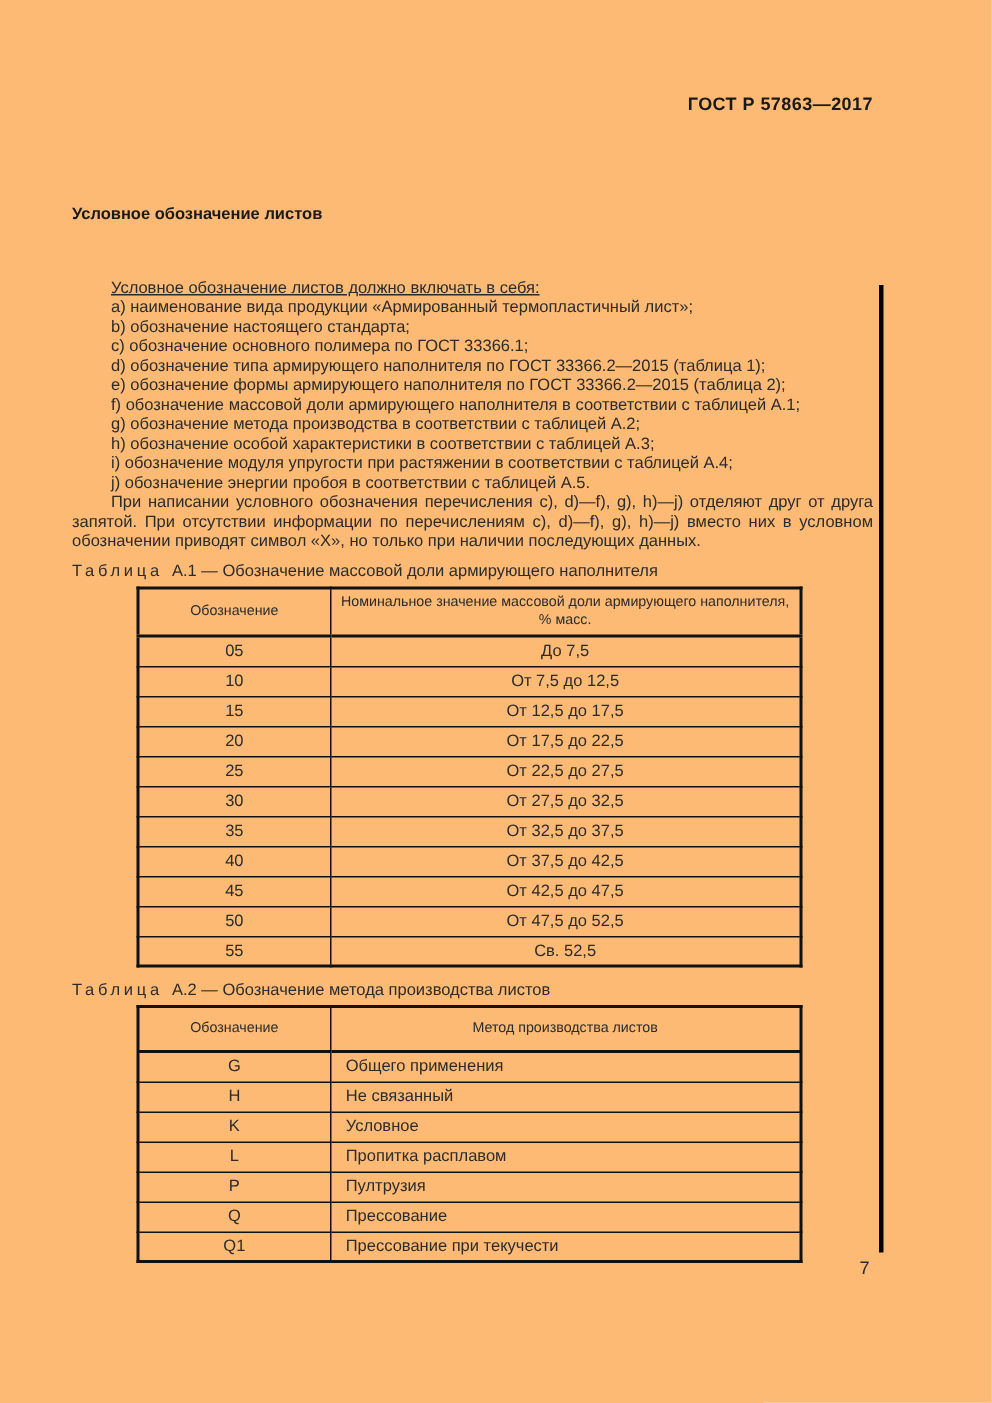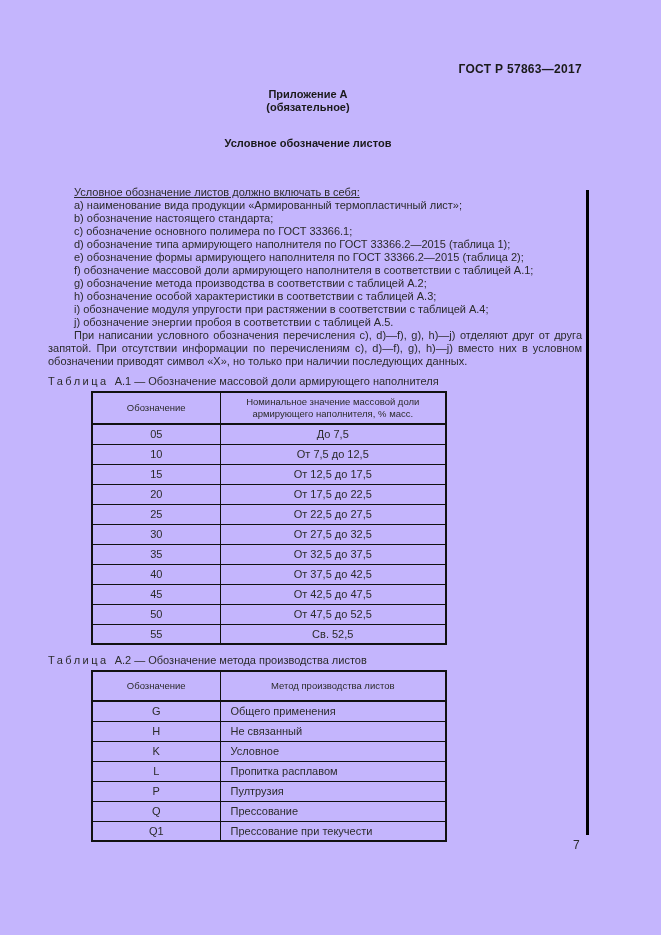--- a/index.html
+++ b/index.html
@@ -4,21 +4,21 @@
 <style>
   * { box-sizing: border-box; margin: 0; padding: 0; }
   html, body { width: 661px; height: 935px; }
   body {
     font-family: "Liberation Sans", sans-serif;
     background: #ffffff;
     color: #222222;
     position: relative;
     overflow: hidden;
   }
-  .page { position: absolute; inset: 0; background: #c4b5fd; }
+  .page { position: absolute; inset: 0; background: #fdba74; }
 
   .doc-header {
     position: absolute;
     top: 62px;
     right: 79px;
     font-size: 12px;
     font-weight: bold;
     color: #1a1a1a;
     letter-spacing: 0.3px;
   }
@@ -33,21 +33,20 @@
     font-weight: bold;
     line-height: 13px;
     color: #1a1a1a;
   }
 
   .section-title {
     position: absolute;
     top: 137px;
     left: 48px;
     width: 520px;
-    text-align: center;
     font-size: 11px;
     font-weight: bold;
     color: #1a1a1a;
   }
 
   .body-text {
     position: absolute;
     top: 186px;
     left: 48px;
     width: 534px;
@@ -66,21 +65,21 @@
     color: #2b2b2b;
     white-space: nowrap;
   }
   .caption-a1 { top: 375px; }
   .caption-a2 { top: 654px; }
   .caption-word { letter-spacing: 2.5px; margin-right: 6px; }
 
   table.gost {
     position: absolute;
     left: 91px;
-    width: 356px;
+    width: 444px;
     border-collapse: collapse;
     border: 2px solid #111111;
     font-size: 11px;
     color: #2b2b2b;
     table-layout: fixed;
   }
   .table-a1 { top: 391px; }
   .table-a2 { top: 670px; }
   table.gost th {
     font-weight: normal;
@@ -121,24 +120,20 @@
     color: #2b2b2b;
   }
 </style>
 </head>
 <body>
 
 <div class="page">
 
   <div class="doc-header">ГОСТ Р 57863—2017</div>
 
-  <div class="appendix-heading">
-    <div>Приложение А</div>
-    <div>(обязательное)</div>
-  </div>
 
   <div class="section-title">Условное обозначение листов</div>
 
   <div class="body-text">
     <div class="intro-line">Условное обозначение листов должно включать в себя:</div>
     <div>
 
         <div class="list-line">a) наименование вида продукции «Армированный термопластичный лист»;</div>
 
         <div class="list-line">b) обозначение настоящего стандарта;</div>

